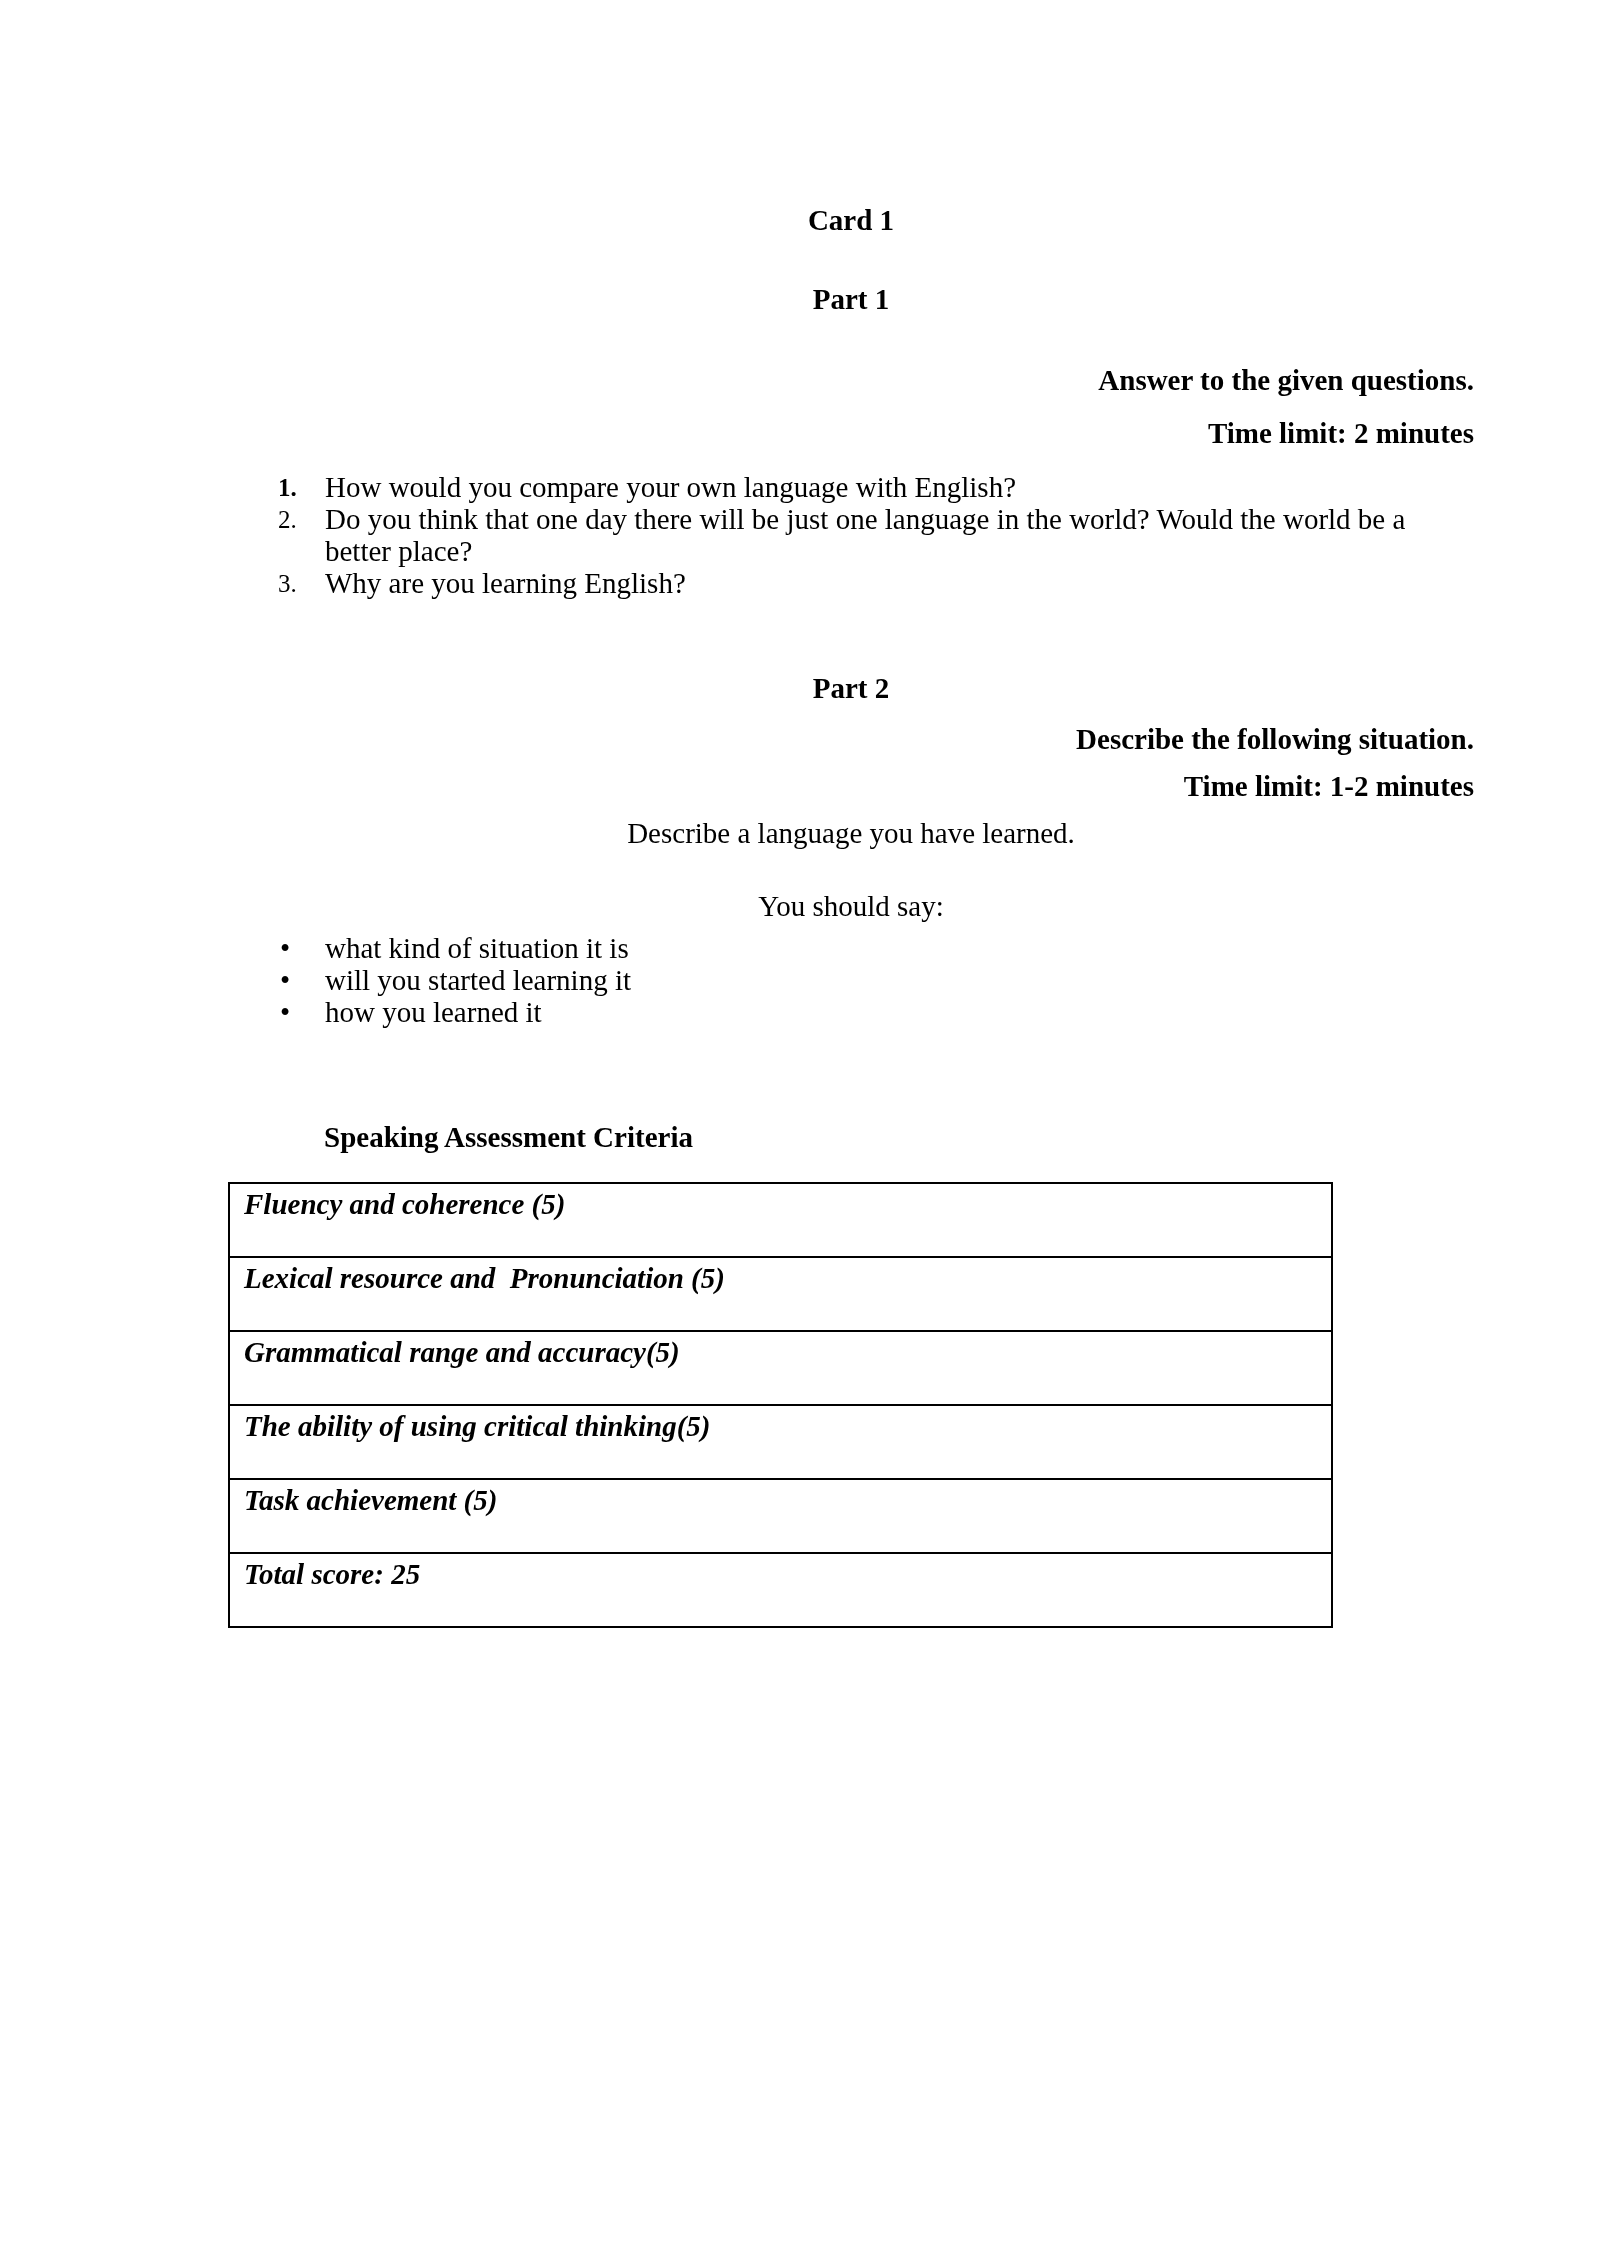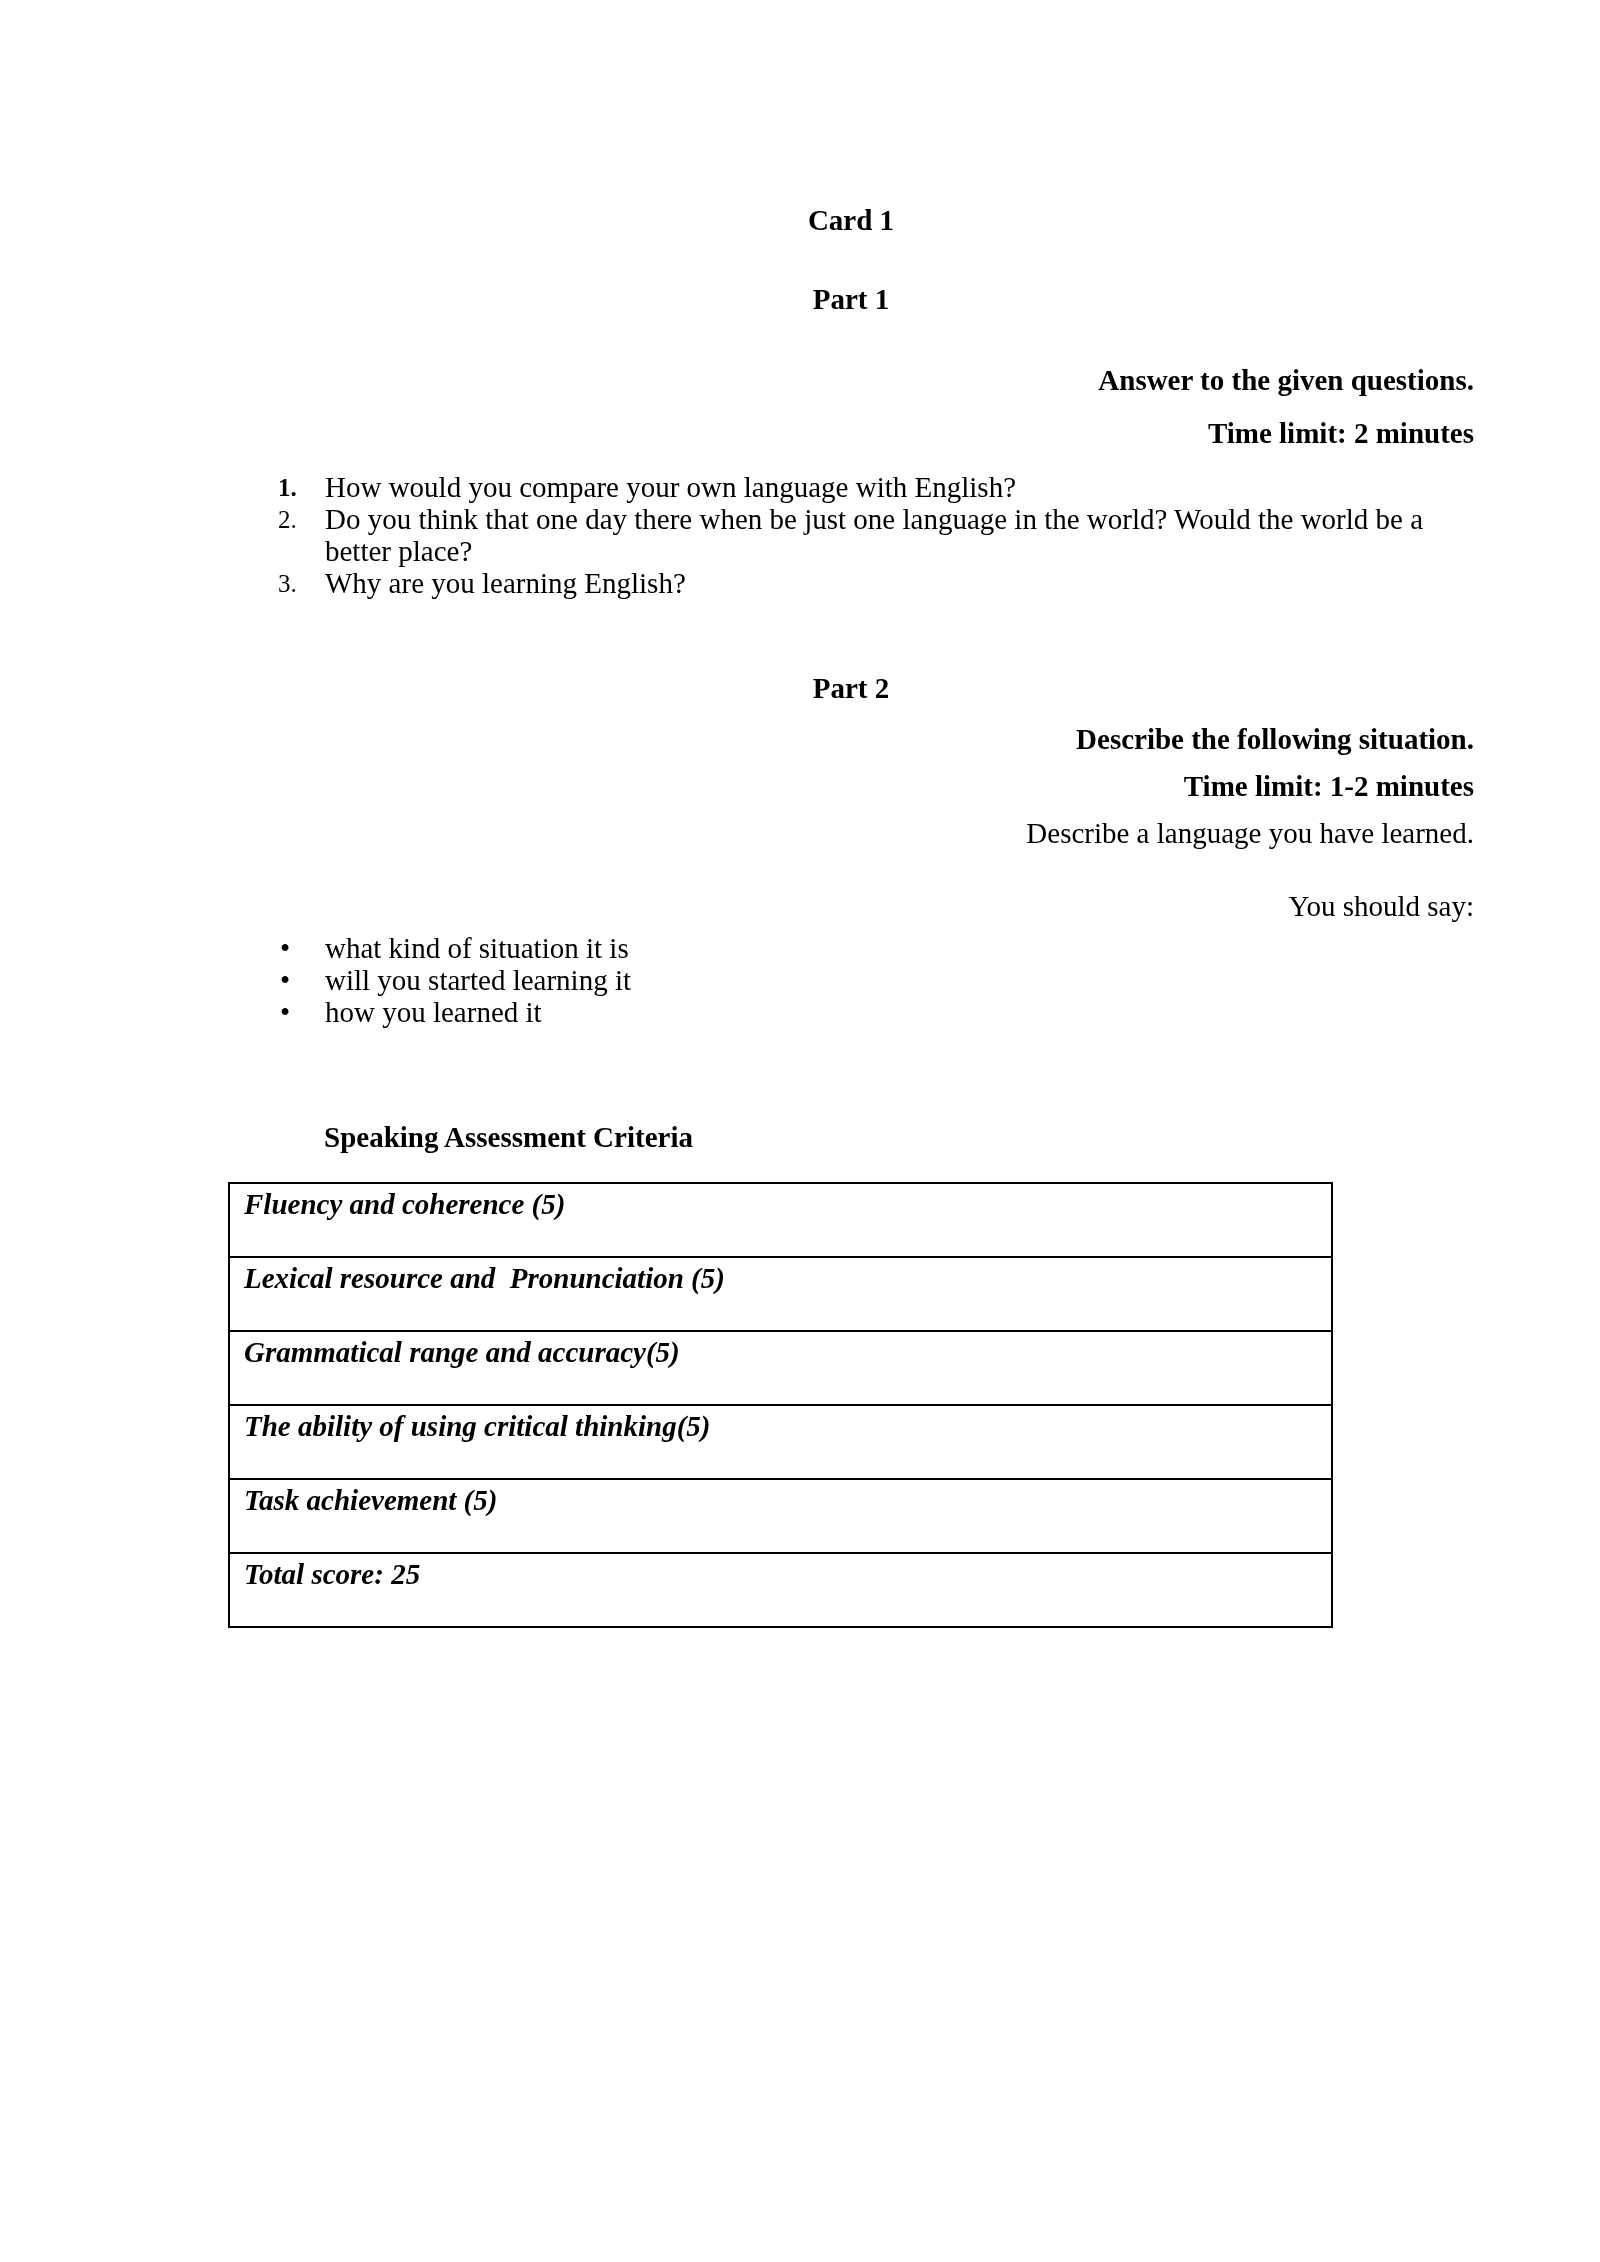--- a/index.html
+++ b/index.html
@@ -46,21 +46,21 @@
     font-weight: bold;
     font-size: 29px;
     line-height: 1.0;
     text-align: right;
   }
 
   .plain-line {
     font-weight: normal;
     font-size: 29px;
     line-height: 1.0;
-    text-align: right;
+    text-align: center;
   }
 
   .sp-12 { height: 12px; }
   .sp-18 { height: 18px; }
   .sp-22 { height: 22px; }
   .sp-24 { height: 24px; }
   .sp-30 { height: 30px; }
   .sp-44 { height: 44px; }
   .sp-52 { height: 52px; }
   .sp-66 { height: 66px; }
@@ -155,21 +155,21 @@
     <div class="bold-line">Time limit: 2 minutes</div>
 
     <div class="sp-24"></div>
     <ul class="num-list">
       <li class="num-item">
         <span class="num-marker first">1.</span>
         <span>How would you compare your own language with English?</span>
       </li>
       <li class="num-item">
         <span class="num-marker">2.</span>
-        <span>Do you think that one day there when be just one language in the world? Would the world be a better place?</span>
+        <span>Do you think that one day there will be just one language in the world? Would the world be a better place?</span>
       </li>
       <li class="num-item">
         <span class="num-marker">3.</span>
         <span>Why are you learning English?</span>
       </li>
     </ul>
 
     <div class="sp-74"></div>
     <div class="center-heading">Part 2</div>
 

